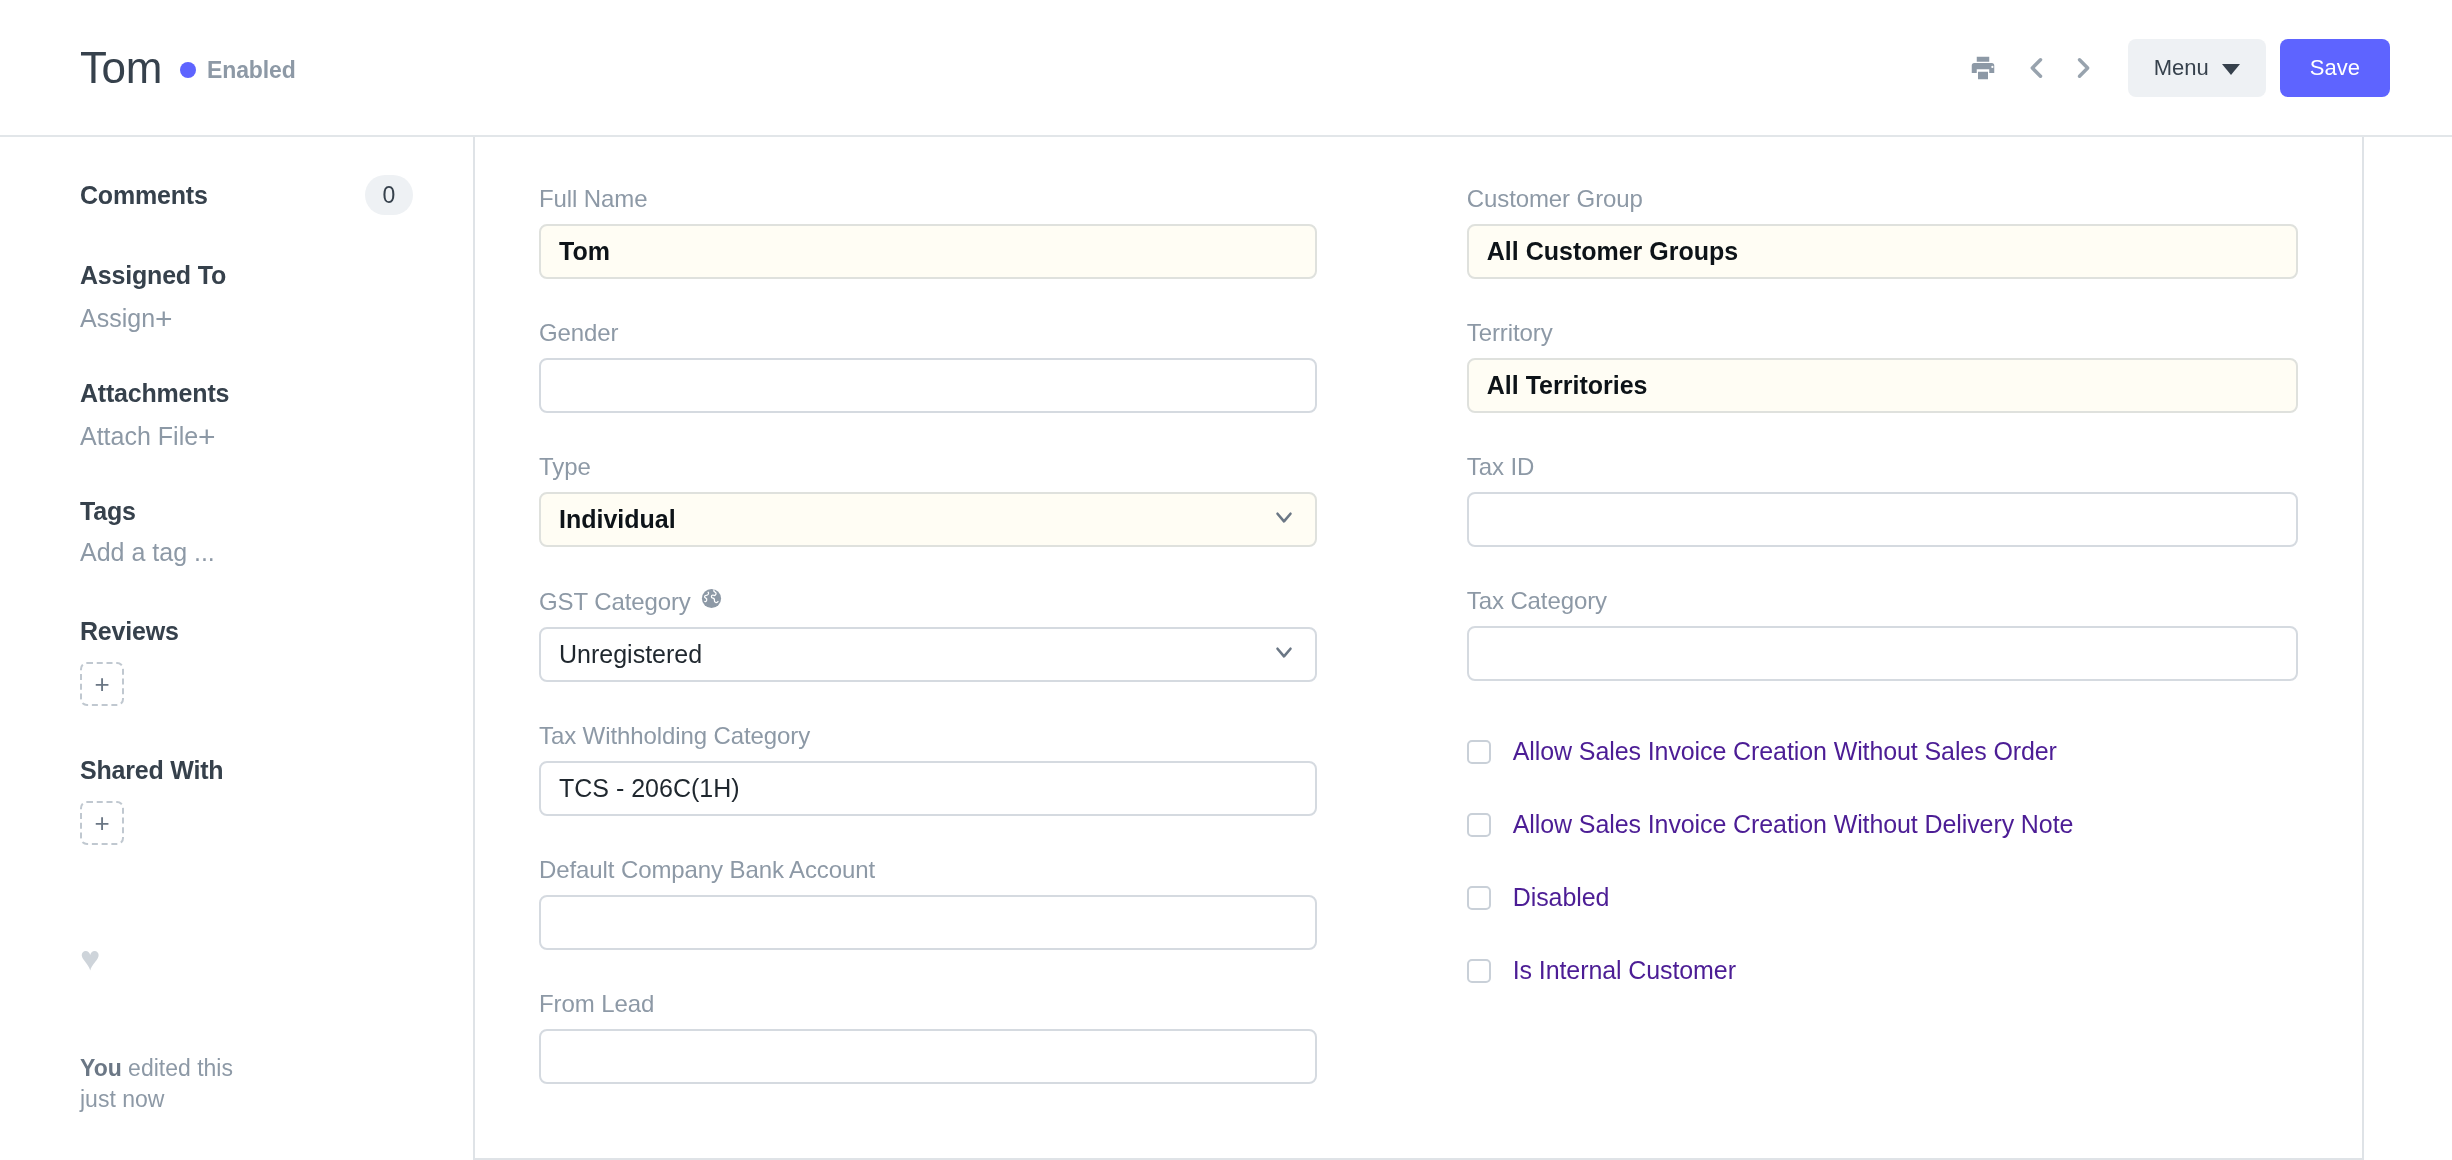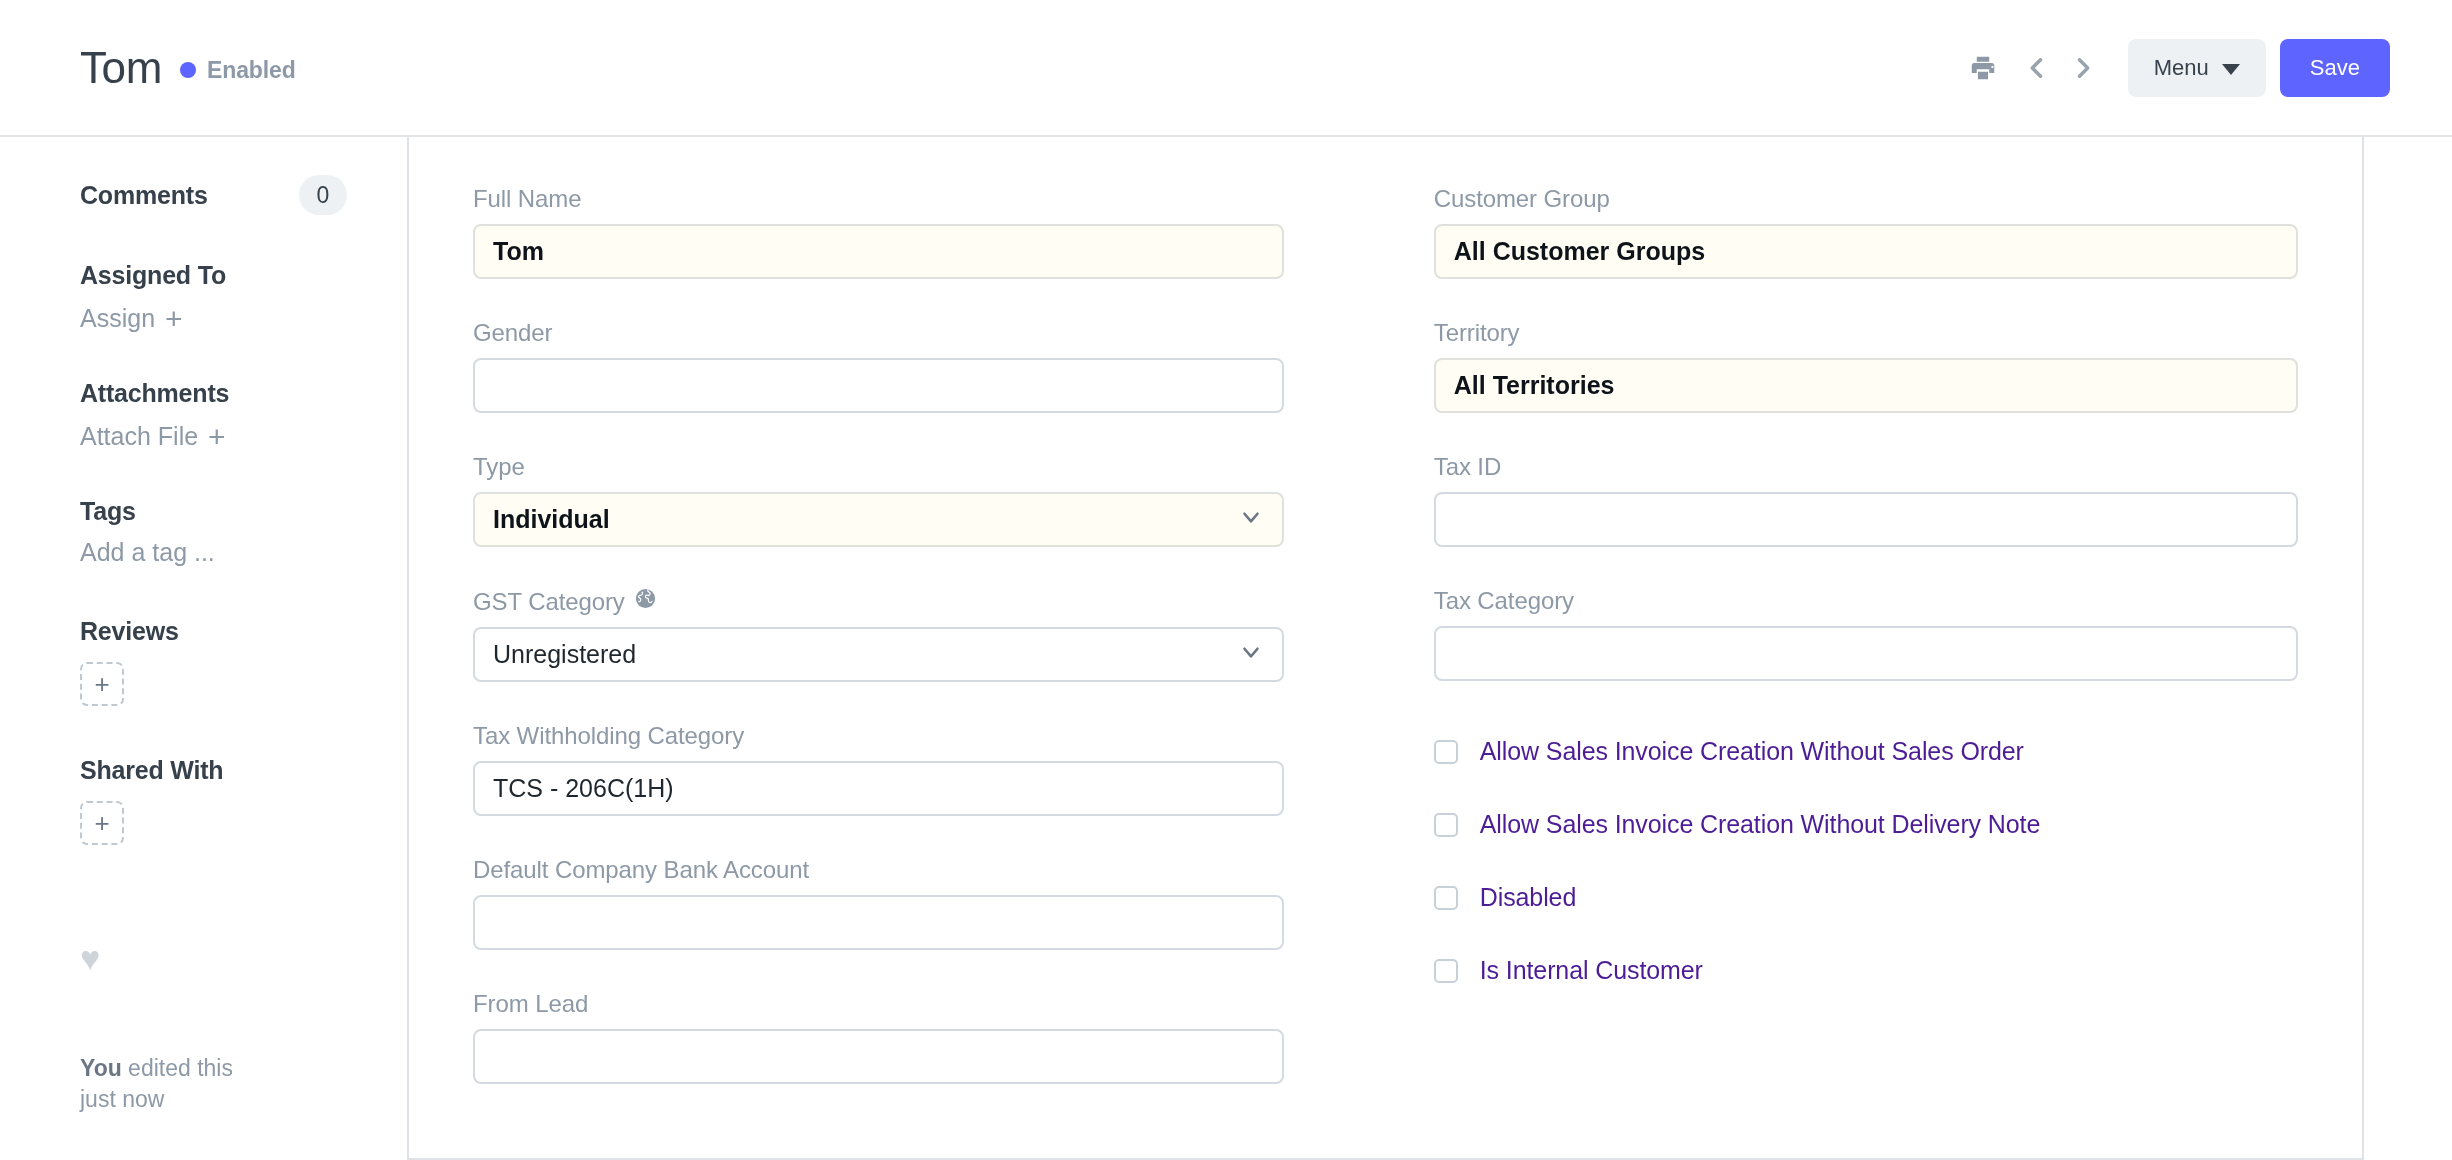--- a/index.html
+++ b/index.html
@@ -131,21 +131,21 @@
   .body-wrap {
     position: absolute;
     top: 137px; left: 0;
     width: 2452px;
     height: 1023px;
     display: flex;
   }
 
   
   .sidebar {
-    width: 407px;
+    width: 473px;
     flex: none;
     padding: 38px 60px 0 80px;
     background: #ffffff;
     position: relative;
   }
 
   .sb-row {
     display: flex;
     align-items: center;
     justify-content: space-between;
@@ -169,21 +169,20 @@
     justify-content: center;
     font-size: 23px;
     padding: 0 14px;
   }
 
   .sb-action {
     font-size: 25px;
     color: #8d99a6;
     display: flex;
     align-items: center;
-    gap: 10px;
     cursor: pointer;
   }
 
   .sb-plus {
     font-size: 30px;
     line-height: 0.8;
     color: #8d99a6;
     font-weight: 300;
   }
 

